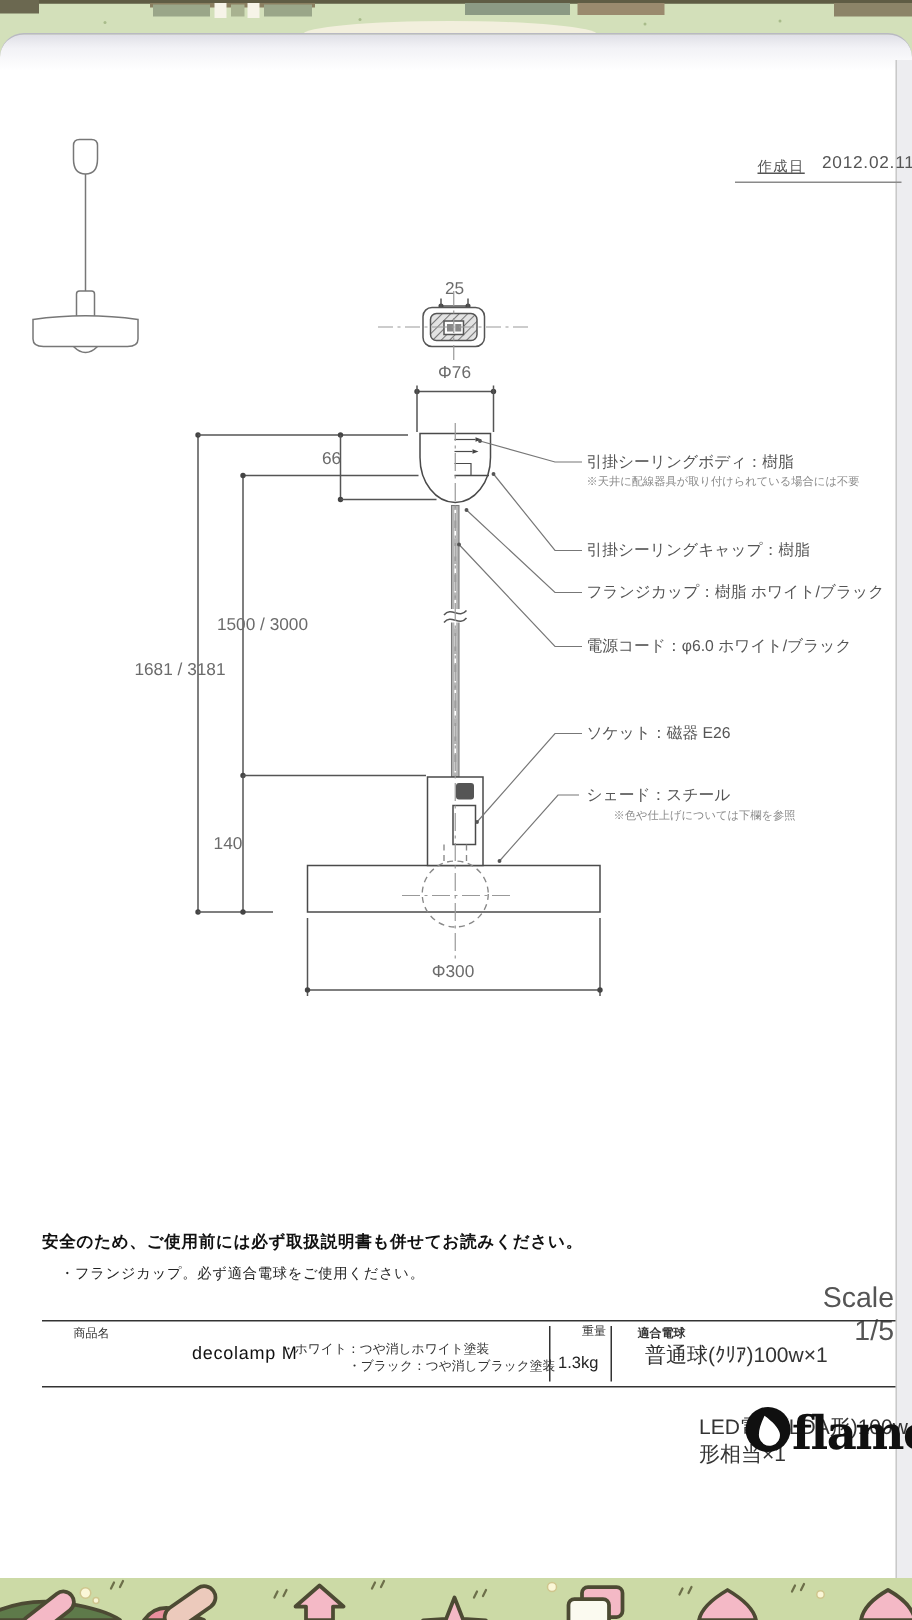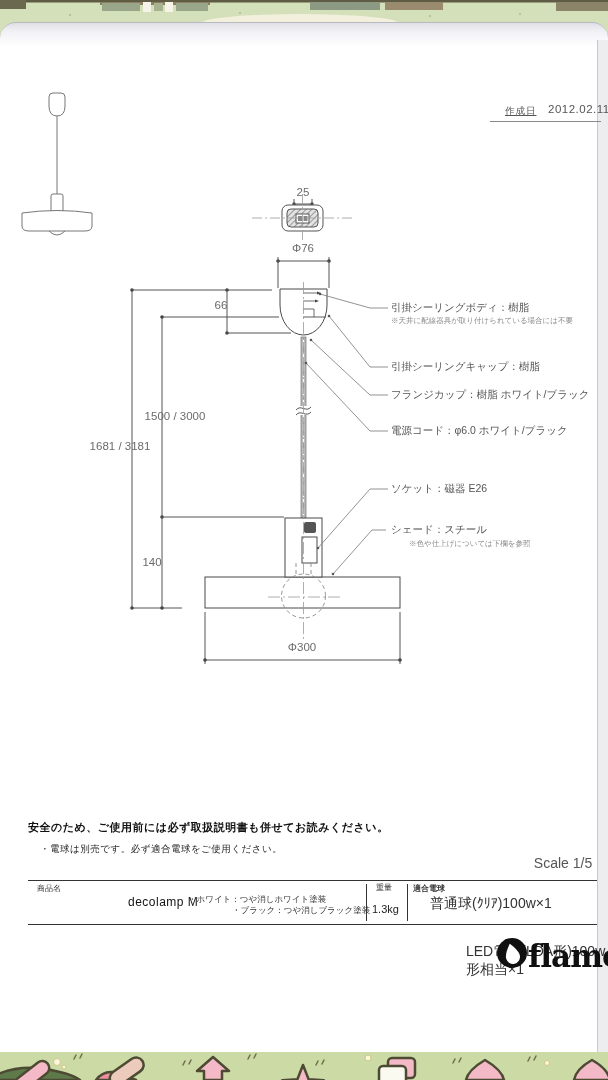--- a/index.html
+++ b/index.html
@@ -22,27 +22,27 @@
   #date-underline{top:121px;left:490px;width:111px;height:0;border-top:1px solid #8a8a8a;}
   
   #drawing{top:0;left:0;width:608px;height:1080px;}
   svg text{font-family:"Liberation Sans",sans-serif;}
   .dim-t{fill:#6b6b6b;font-size:11.5px;}
   .part-t{fill:#555;font-size:10.5px;}
   .note-t{fill:#8a8a8a;font-size:7.5px;}
   
   .safety-head{top:820px;left:28px;font-size:11px;font-weight:bold;color:#111;letter-spacing:.5px;text-align:center;}
   .safety-note{top:843px;left:40px;font-size:9.5px;color:#222;letter-spacing:.5px;}
-  .scale{top:855px;left:530px;width:66px;text-align:center;font-size:14px;color:#555;}
+  .scale{top:855px;left:530px;width:66px;text-align:right;font-size:19px;color:#555;}
   
   .rule{left:28px;width:569px;height:0;border-top:1px solid #333;}
   #rule-top{top:880px;} #rule-bottom{top:924px;}
   .vdiv{top:884px;width:0;height:37px;border-left:1px solid #333;}
   #vdiv1{left:366px;} #vdiv2{left:407px;}
-  .cell-label{font-size:8px;color:#333;}
+  .cell-label{font-size:8px;color:#333;margin-left:12px;}
   #product-label{top:883px;left:37px;}
   .product-name{top:895px;left:128px;font-size:12px;font-weight:normal;color:#111;letter-spacing:.5px;}
   .finish{left:188px;font-size:8.5px;color:#333;}
   #finish-0{top:894px;} #finish-1{top:905px;margin-left:44px;}
   #weight-label{top:882px;left:376px;}
   .weight-value{top:903px;left:372px;font-size:11px;color:#222;}
   #bulb-label{top:883px;left:413px;font-weight:bold;}
   .bulb{left:430px;font-size:14px;color:#333;}
   #bulb-0{top:895px;} #bulb-1:{}
   #bulb-1{top:943px;margin-left:36px;}
@@ -217,21 +217,21 @@
     <text class="part-t" x="391" y="370">引掛シーリングキャップ：樹脂</text>
     <text class="part-t" x="391" y="398">フランジカップ：樹脂 ホワイト/ブラック</text>
     <text class="part-t" x="391" y="434">電源コード：φ6.0 ホワイト/ブラック</text>
     <text class="part-t" x="391" y="492">ソケット：磁器 E26</text>
     <text class="part-t" x="391" y="533">シェード：スチール</text>
     <text class="note-t" x="409" y="546">※色や仕上げについては下欄を参照</text>
   </g>
 </svg>
 
 <div class="abs safety-head">安全のため、ご使用前には必ず取扱説明書も併せてお読みください。</div>
-<div class="abs safety-note">・電球は別売です。必ず適合電球をご使用ください。</div>
+<div class="abs safety-note">・フランジカップ。必ず適合電球をご使用ください。</div>
 <div class="abs scale">Scale 1/5</div>
 
 <div id="rule-top" class="abs rule"></div>
 <div id="rule-bottom" class="abs rule"></div>
 <div id="vdiv1" class="abs vdiv"></div>
 <div id="vdiv2" class="abs vdiv"></div>
 <div id="product-label" class="abs cell-label">商品名</div>
 <div class="abs product-name">decolamp M</div>
 <div id="finish-0" class="abs finish">・ホワイト：つや消しホワイト塗装</div>
 <div id="finish-1" class="abs finish">・ブラック：つや消しブラック塗装</div>

